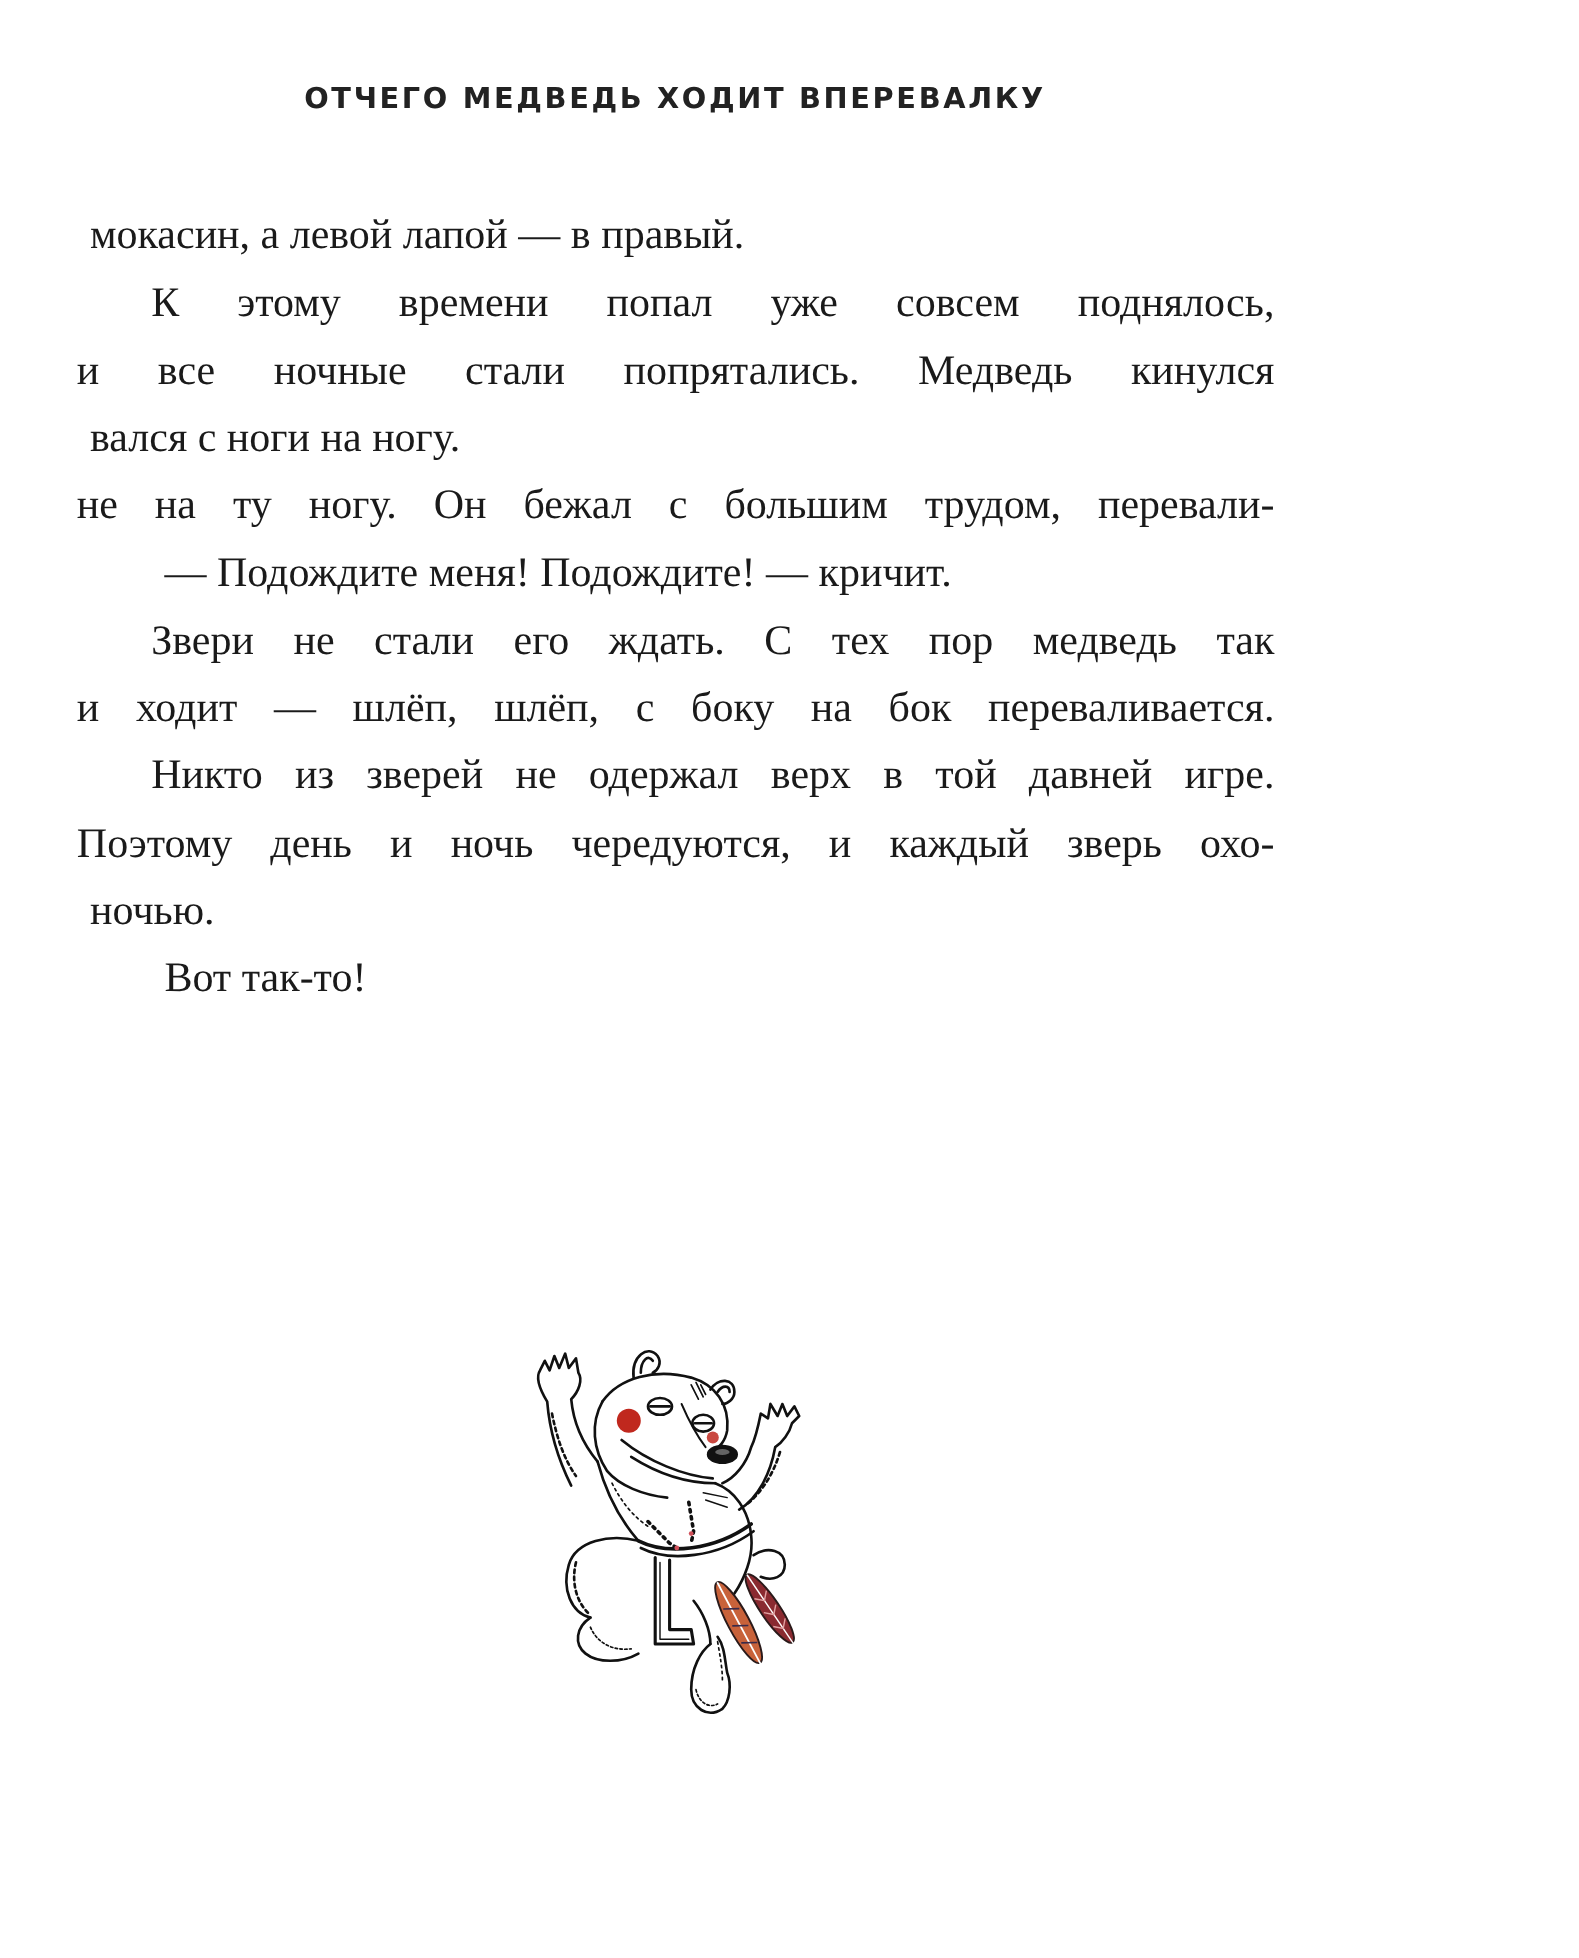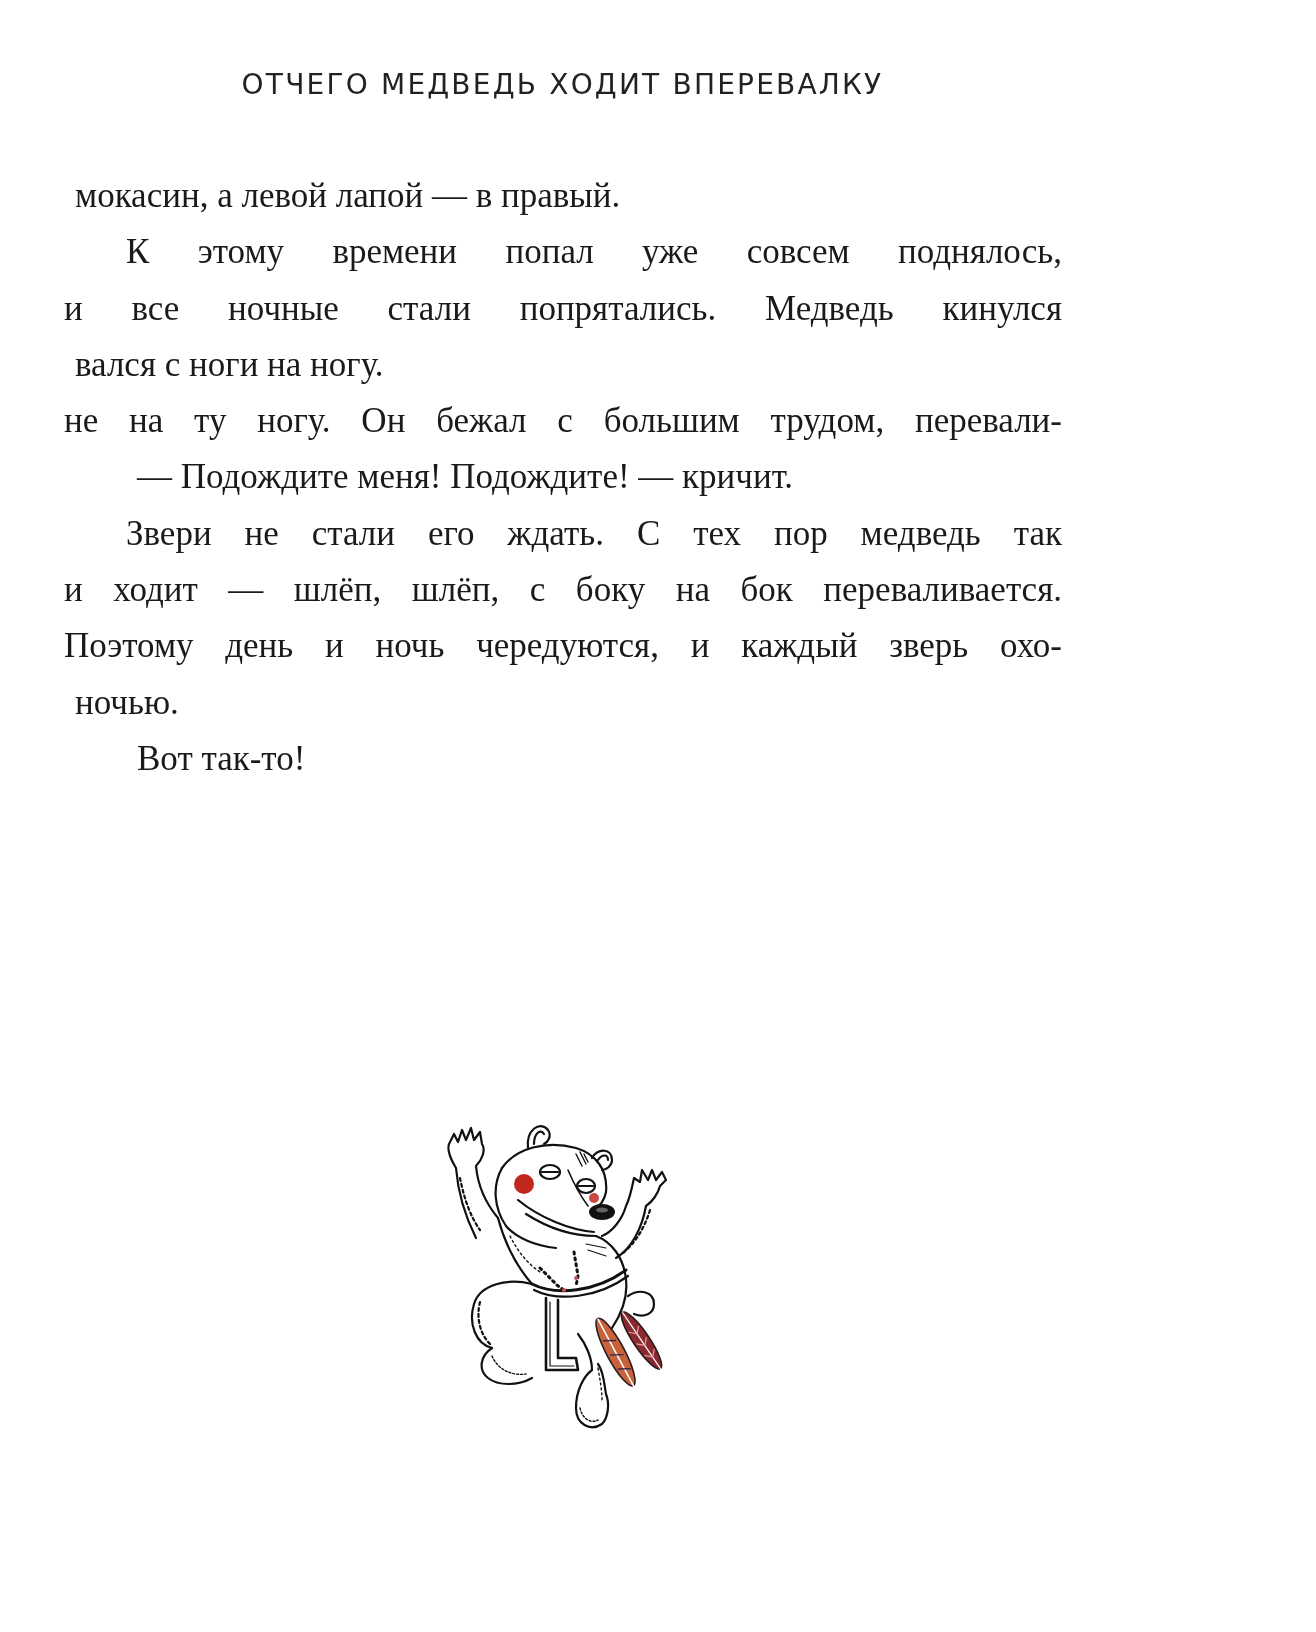--- a/index.html
+++ b/index.html
@@ -14,22 +14,22 @@
       overflow: hidden;
       color: #1c1c1c;
     }
     .running-head {
       position: absolute;
       left: 0;
       width: 1125px;
       top: 68px;
       text-align: center;
       font-family: "DejaVu Sans", "Liberation Sans", sans-serif;
-      font-weight: normal;
-      font-size: 28px;
+      font-weight: bold;
+      font-size: 24px;
       letter-spacing: 2.2px;
       color: #222222;
     }
     .body-text {
       position: absolute;
       left: 64px;
       top: 168px;
       width: 998px;
       font-family: "Liberation Serif", "DejaVu Serif", serif;
       font-size: 35px;
@@ -71,20 +71,21 @@
 
 <div class="body-text">
   <div class="line last">мокасин, а левой лапой — в правый.</div>
   <div class="line indent">К этому времени попал уже совсем поднялось,</div>
   <div class="line">и все ночные стали попрятались. Медведь кинулся</div>
   <div class="line last">вался с ноги на ногу.</div>
   <div class="line">не на ту ногу. Он бежал с большим трудом, перевали-</div>
   <div class="line indent last">— Подождите меня! Подождите! — кричит.</div>
   <div class="line indent">Звери не стали его ждать. С тех пор медведь так</div>
   <div class="line">и ходит — шлёп, шлёп, с боку на бок переваливается.</div>
+  <div class="line indent">Никто из зверей не одержал верх в той давней игре.</div>
   <div class="line">Поэтому день и ночь чередуются, и каждый зверь охо-</div>
   <div class="line last">ночью.</div>
   <div class="line indent last">Вот так-то!</div>
 </div>
 
 <div class="illustration">
   <svg viewBox="0 0 244 345" xmlns="http://www.w3.org/2000/svg">
     <g fill="none" stroke="#111111" stroke-width="2.2" stroke-linecap="round" stroke-linejoin="round">
 
       <path d="M40 130 C 30 110, 22 85, 20 60 C 14 50, 10 40, 14 34 L 18 26 L 22 34 L 26 22 L 30 32 L 35 20 L 38 32 L 44 24 L 46 36 C 50 42, 46 52, 40 58 C 42 80, 52 98, 62 110"></path>

